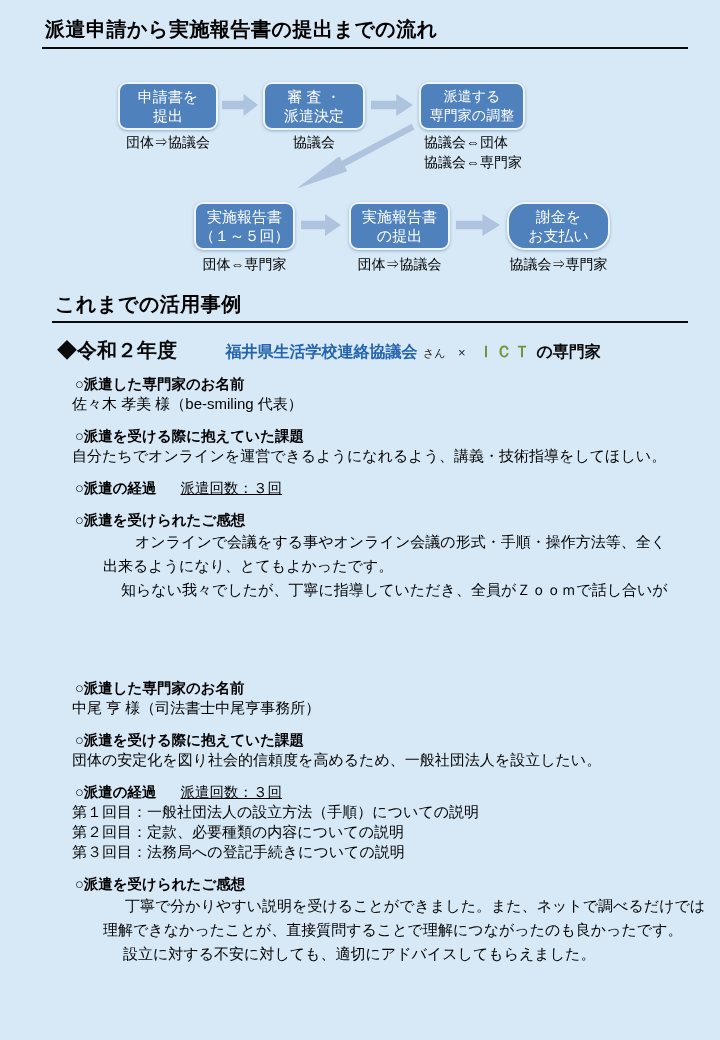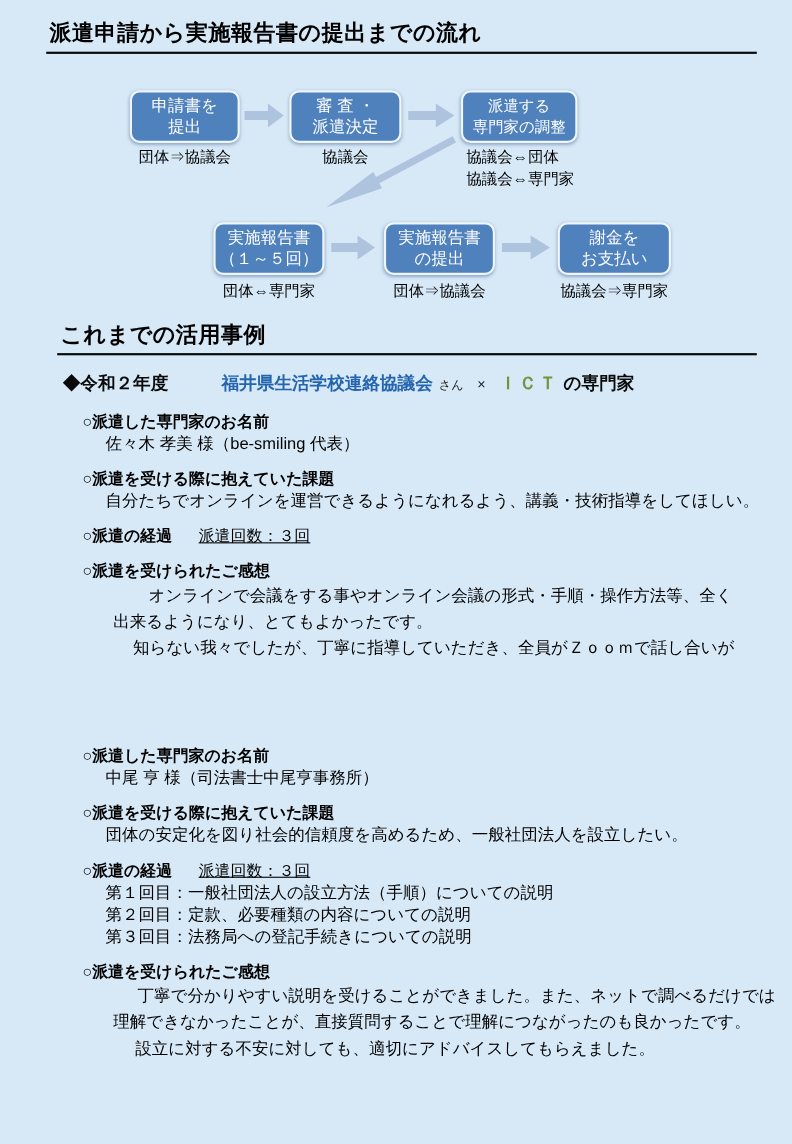--- a/index.html
+++ b/index.html
@@ -22,21 +22,21 @@
     display:flex;flex-direction:column;justify-content:center;align-items:center;
     background:#4f81bd;border:2px solid #eef5fc;border-radius:9px;
     color:#fff;font-size:15px;line-height:19px;white-space:nowrap;
     box-shadow:0 1px 3px rgba(90,120,160,.55);
   }
   .b1{left:118px;top:7px;width:100px;}
   .b2{left:263px;top:7px;width:102px;}
   .b3{left:419px;top:7px;width:106px;font-size:14px;}
   .b4{left:194px;top:127px;width:101px;}
   .b5{left:349px;top:127px;width:101px;}
-  .b6{left:507px;top:127px;width:103px;}
+  .b6{left:507px;top:127px;width:103px;border-radius:18px;}
   .barrow{
     position:absolute;background:#aec3de;
     clip-path:polygon(0 31%,60% 31%,60% 0,100% 50%,60% 100%,60% 69%,0 69%);
   }
   .a1{left:222px;top:19px;width:36px;height:22px;}
   .a2{left:371px;top:19px;width:42px;height:22px;}
   .a3{left:301px;top:139px;width:40px;height:22px;}
   .a4{left:456px;top:139px;width:44px;height:22px;}
   .adiag{left:289px;top:74px;width:132px;height:17px;transform:rotate(152deg);}
   .flabel{position:absolute;font-size:14px;white-space:nowrap;}
@@ -46,34 +46,34 @@
   .l3b{left:424px;top:79px;}
   .l4{left:194px;top:181px;width:101px;text-align:center;}
   .l5{left:349px;top:181px;width:101px;text-align:center;}
   .l6{left:496px;top:181px;width:125px;text-align:center;}
 
   
   .case{position:absolute;left:0;width:720px;}
   .case1{top:338px;}
   .case2{top:678px;}
   .case-heading{padding-left:57px;height:24px;line-height:24px;margin-bottom:12px;white-space:nowrap;}
-  .year{font-size:16px;font-weight:bold;color:#0a0a0a;}
+  .year{font-size:20px;font-weight:bold;color:#0a0a0a;}
   .org{font-size:16px;font-weight:bold;color:#2565ae;}
   .case1 .org{margin-left:44px;}
   .case2 .org{margin-left:26px;}
   .suffix{font-size:11px;color:#222;margin-left:1px;}
   .cross{font-size:13px;color:#222;margin:0 8px;}
   .expert{font-size:16px;font-weight:bold;color:#76933c;}
   .case1 .expert{letter-spacing:2px;}
   .case2 .expert{letter-spacing:4px;}
   .exsuffix{font-size:16px;font-weight:bold;color:#0a0a0a;}
   .item{margin-bottom:12px;}
   .item-heading{padding-left:75px;font-size:14.5px;font-weight:bold;line-height:20px;white-space:nowrap;}
   .count{margin-left:24px;font-weight:normal;text-decoration:underline;}
-  .item-lines{padding-left:96px;font-size:15px;line-height:20px;white-space:nowrap;}
+  .item-lines{padding-left:72px;font-size:15px;line-height:20px;white-space:nowrap;}
   .feel .item-lines{padding-left:103px;line-height:24px;}
   .case1 .feel .ln:nth-child(1){padding-left:32px;}
   .case1 .feel .ln:nth-child(3){padding-left:18px;}
   .case2 .feel .ln:nth-child(1){padding-left:22px;}
   .case2 .feel .ln:nth-child(3){padding-left:20px;}
 </style>
 </head>
 <body>
 
 <div class="canvas">

